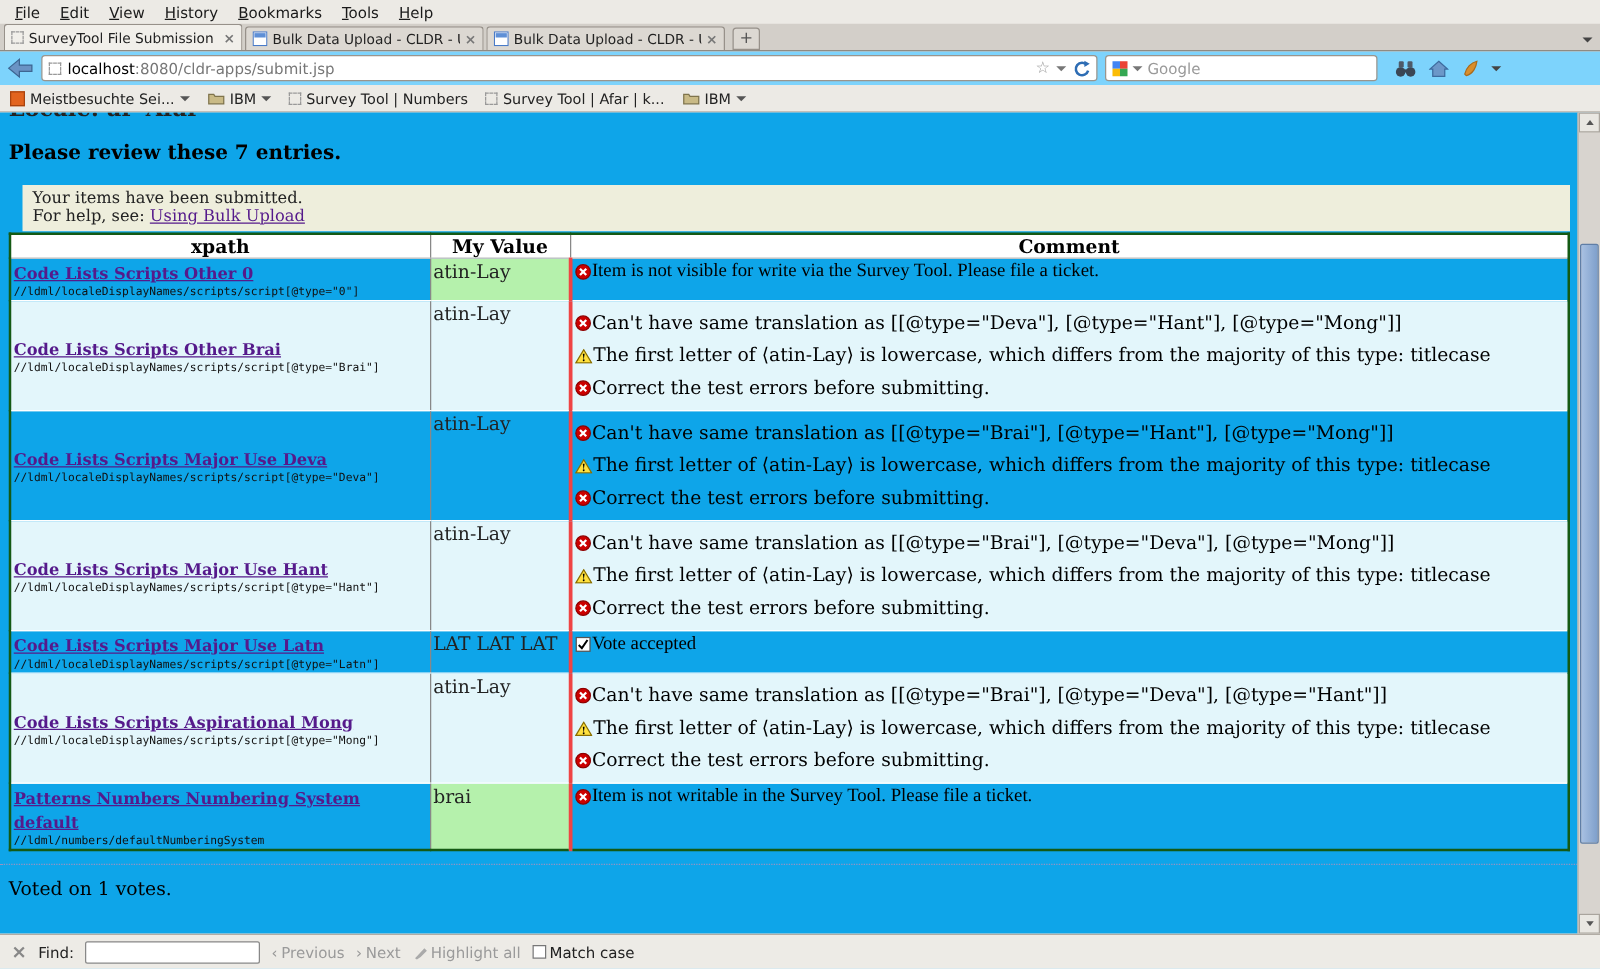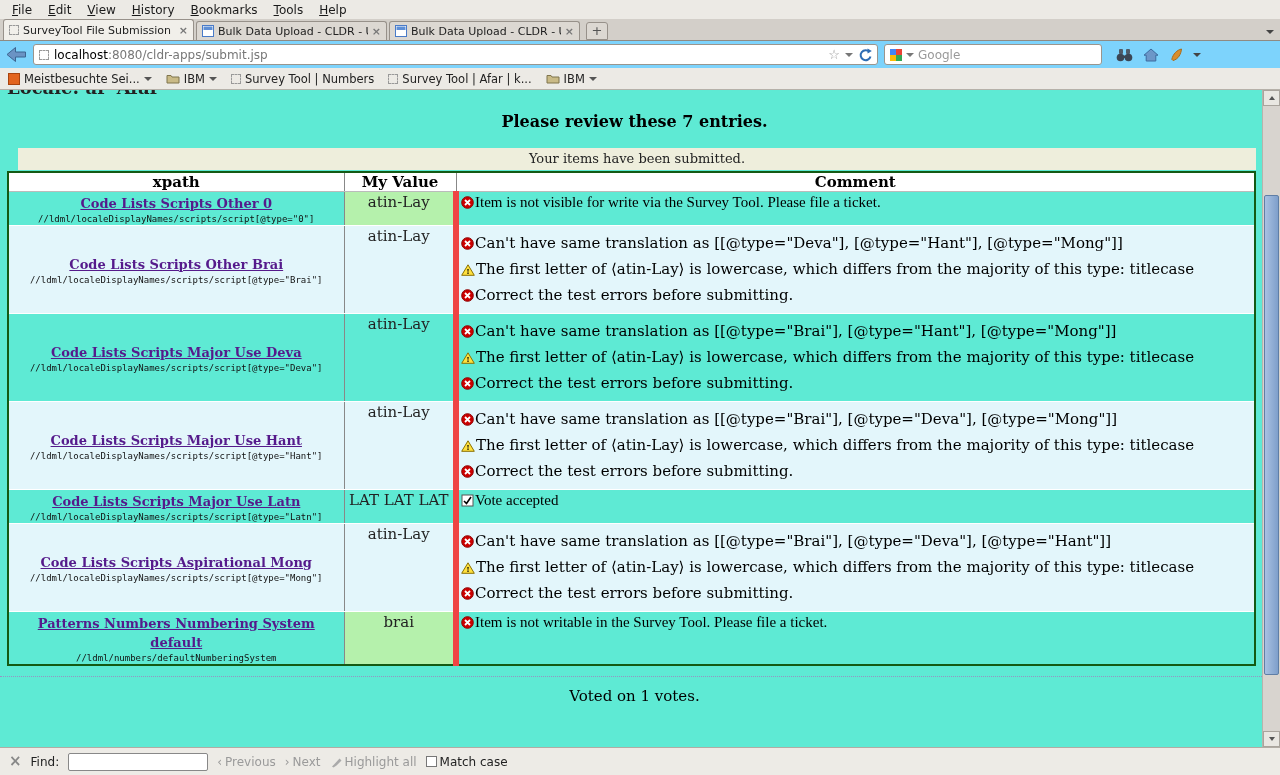--- a/index.html
+++ b/index.html
@@ -41,39 +41,39 @@
   .glogo { width:12px; height:12px; flex:none; display:grid; grid-template-columns:6px 6px; grid-template-rows:6px 6px; }
   .glogo i:nth-child(1){background:#4285F4;} .glogo i:nth-child(2){background:#EA4335;}
   .glogo i:nth-child(3){background:#FBBC05;} .glogo i:nth-child(4){background:#34A853;}
   .navicons { display:flex; align-items:center; gap:10px; margin-left:8px; }
 
   .bookmarksbar { height:22px; display:flex; align-items:center; gap:14px; padding:0 8px; font-size:11.5px; color:#222; border-bottom:1px solid #B6B1A9; }
   .bm { display:flex; align-items:center; gap:4px; }
   .bm-grid { width:12px; height:12px; background:#E2641E; border:1px solid #A8430E; }
 
   
-  .content { position:relative; height:657px; background:#5eead4;text-align:center; }
+  .content { position:relative; height:657px; background:#0ea5e9; }
   .page { position:absolute; left:0; top:0; right:18px; bottom:0; overflow:hidden; padding-left:7px; }
 
   .clipped-heading { height:7px; overflow:hidden; position:relative; }
   .clipped-heading > div { position:absolute; top:-13px; left:0; font-family:"DejaVu Serif",serif; font-weight:bold; font-size:18px; color:#222; }
 
   .review { font-family:"DejaVu Serif",serif; font-weight:bold; font-size:16px; color:#000; margin:15px 0 0 0; }
 
   .notice { margin:17px 6px 1px 11px; background:var(--noticeBg); padding:3px 8px 4px 8px;
             font-family:"DejaVu Serif",serif; font-size:13px; color:#222; line-height:15px; }
   .notice a { color:var(--purple); }
 
   table.review-table { border-collapse:collapse; border:2px solid var(--tborder); width:1249px; table-layout:fixed; margin-top:1px; }
   .review-table th { font-family:"DejaVu Serif",serif; font-weight:bold; font-size:15px; color:#000; height:17px;
                      background:#fff; border-bottom:1px solid #bbb; padding:0; }
   .review-table th.h1, .review-table th.h2 { border-right:1px solid #888; }
   .review-table td { border-bottom:1px solid #fff; padding:0; }
   .review-table td.c1 { vertical-align:middle; padding:1px 2px 1px 2px; border-right:1px solid #888; }
-  .review-table td.c2 { vertical-align:top; padding:1px 2px; border-right:6px solid #ef4444;
+  .review-table td.c2 { vertical-align:top; padding:1px 2px; border-right:3px solid #ef4444;
                         font-family:"DejaVu Serif",serif; font-size:15px; color:#222; }
   .review-table td.c3 { vertical-align:middle; padding:0 0 0 2px; font-family:"DejaVu Serif",serif; font-size:15px; color:#000; }
   tr.shaded td { background:var(--shade); }
   td.green { background:var(--green) !important; }
   .xlink { font-family:"DejaVu Serif",serif; font-weight:bold; font-size:13px; color:var(--purple); text-decoration:underline; }
   .xp { font-family:"DejaVu Sans Mono",monospace; font-size:9px; color:#111; margin-top:2px; }
   .cmt { margin:9px 0; display:flex; align-items:center; gap:1px; line-height:17px; }
   tr.single td.c3 { vertical-align:top; height:24px; }
   tr.single .cmt { margin:2px 0;font-family:Liberation Serif, serif; }
   .cicon { flex:none; display:inline-flex; }
@@ -229,20 +229,21 @@
 </div>
 
 <div class="content">
   <div class="page">
     <div class="clipped-heading">
       <div>Locale: af 'Afar'</div>
     </div>
     <div class="review">Please review these 7 entries.</div>
     <div class="notice">
       <div>Your items have been submitted.</div>
+      <div><span>For help, see: </span><a href="#">Using Bulk Upload</a></div>
     </div>
 
     <table class="review-table">
       <colgroup>
           <col style="width:336px">
           <col style="width:112px">
           <col>
         </colgroup>
       <thead>
           <tr>

